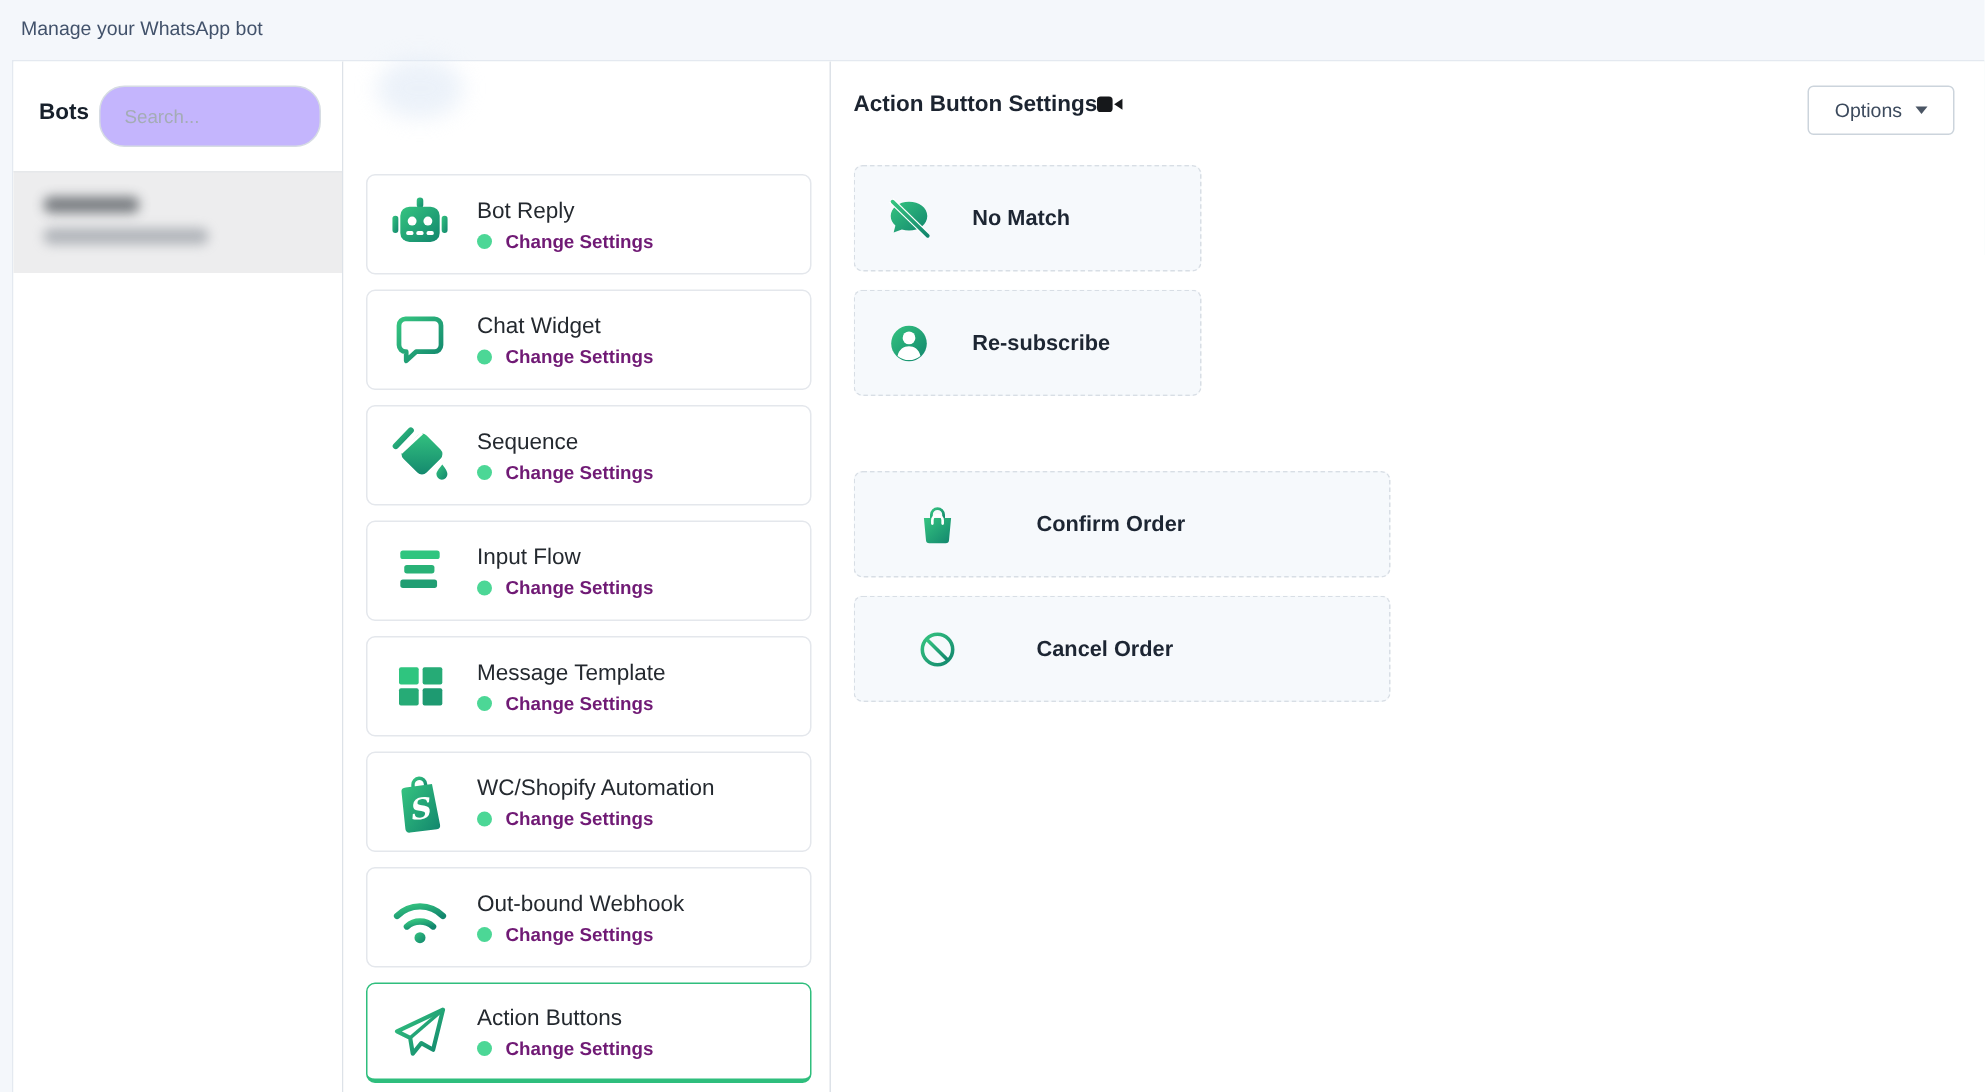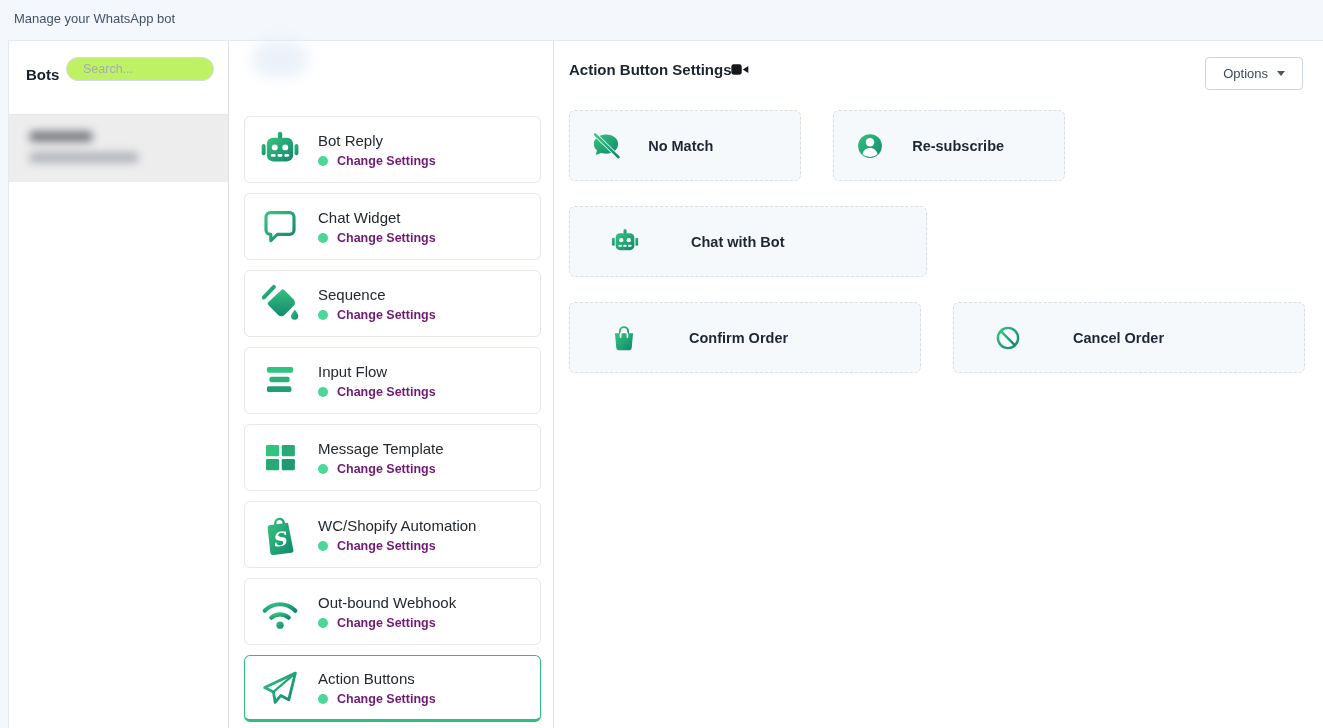--- a/index.html
+++ b/index.html
@@ -20,23 +20,23 @@
     position:absolute; left:8px; top:40px; width:1315px; height:688px;
     background:#ffffff; border-top:1px solid #e4e9f0; border-left:1px solid #e4e9f0;
     display:flex;
     text-decoration:underline;
   }
 
   
   .sidebar { width:220px; flex:0 0 220px; border-right:1px solid #dde2e8; position:relative; background:#fff; }
   .sidebar-heading { position:absolute; left:17px; top:25px; font-size:15px; font-weight:bold; color:#17202b; }
   .search-input {
-    position:absolute; left:57px; top:16px; width:148px; height:24px;
+    position:absolute; left:57px; top:16px; width:148px; height:41px;
     border:1px solid #d6dce3; border-radius:17px; padding:0 16px;
-    font-size:12.5px; color:#333; outline:none; background:#bef264;
+    font-size:12.5px; color:#333; outline:none; background:#c4b5fd;
     font-family:"Liberation Sans", sans-serif;
   }
   .search-input::placeholder { color:#a4acb5; }
   .bot-item {
     position:absolute; left:0; top:73px; width:219px; height:68px;
     background:#ededee; border-top:1px solid #e6e8ea; cursor:pointer;
   }
   .redact { position:absolute; border-radius:5px; filter:blur(4px); }
   .redact-name  { left:20px; top:16px; width:64px;  height:11px; background:#5c6166; opacity:.8; }
   .redact-phone { left:20px; top:37px; width:110px; height:11px; background:#8a9098; opacity:.6; }
@@ -65,21 +65,21 @@
   .video-icon { display:flex; align-items:center; }
   .options-btn {
     position:absolute; top:16px; right:20px; height:33px; padding:0 17px;
     background:#fff; border:1px solid #ccd4dc; border-radius:4px;
     display:flex; align-items:center; gap:9px; cursor:pointer;
     font-size:13px; color:#3c4a5d; font-family:"Liberation Sans", sans-serif;
   }
   .caret-down { width:0; height:0; border-left:4.5px solid transparent; border-right:4.5px solid transparent; border-top:5px solid #4a5564; }
 
   .action-grid { position:absolute; left:15px; top:69px; width:736px; }
-  .arow { display:flex; gap:32px; margin-bottom:25px; }
+  .arow { display:flex; gap:12px; margin-bottom:25px;flex-direction:column; }
   .acard {
     position:relative; height:71px; border:1px dashed #d8dee5; border-radius:6px;
     background:#f6f9fc; cursor:pointer;
   }
   .acard.small { width:232px; }
   .acard.wide  { width:358px; }
   .aicon { position:absolute; left:15.5%; top:50%; transform:translate(-50%,-50%); width:30px; height:30px; }
   .aicon svg { width:30px; height:30px; display:block; }
   .alabel { position:absolute; left:34%; top:50%; transform:translateY(-50%); font-size:14.5px; font-weight:600; color:#1d2633; white-space:nowrap; }
 
@@ -298,36 +298,20 @@
                 <circle cx="24" cy="24" r="19" fill="url(#gd)"></circle>
                 <circle cx="24" cy="18" r="6.8" fill="#fff"></circle>
                 <path d="M11.8 37.2 c1.6 -7 6.6 -10.2 12.2 -10.2 s10.6 3.2 12.2 10.2 a19 19 0 0 1 -24.4 0 z" fill="#fff"></path>
               </svg>
           </span>
           <span class="alabel">Re-subscribe</span>
         </div>
       </div>
 
       <div class="arow">
-        <div class="acard wide">
-          <span class="aicon">
-            <svg viewBox="0 0 48 48">
-                <rect x="21.5" y="3" width="5" height="8" rx="2.5" fill="url(#gd)"></rect>
-                <rect x="9" y="10" width="30" height="27" rx="7" fill="url(#gd)"></rect>
-                <rect x="3" y="17" width="4.5" height="13" rx="2.2" fill="url(#gd)"></rect>
-                <rect x="40.5" y="17" width="4.5" height="13" rx="2.2" fill="url(#gd)"></rect>
-                <circle cx="18" cy="21" r="3.4" fill="#fff"></circle>
-                <circle cx="30" cy="21" r="3.4" fill="#fff"></circle>
-                <rect x="13.5" y="28.5" width="5.5" height="3.2" rx="1.4" fill="#fff"></rect>
-                <rect x="21.2" y="28.5" width="5.5" height="3.2" rx="1.4" fill="#fff"></rect>
-                <rect x="29" y="28.5" width="5.5" height="3.2" rx="1.4" fill="#fff"></rect>
-              </svg>
-          </span>
-          <span class="alabel">Chat with Bot</span>
-        </div>
       </div>
 
       <div class="arow">
         <div class="acard wide">
           <span class="aicon">
             <svg viewBox="0 0 48 48">
                 <path d="M17.5 19 v-6 a6.5 6.5 0 0 1 13 0 v6" fill="none" stroke="url(#gd)" stroke-width="3"></path>
                 <path d="M9.5 16.5 h29 l-2.2 23.6 a3.6 3.6 0 0 1 -3.6 3.4 H15.3 a3.6 3.6 0 0 1 -3.6 -3.4 z" fill="url(#gd)"></path>
                 <path d="M18.5 22.5 v-3.5 a5.5 5.5 0 0 1 11 0 v3.5" fill="none" stroke="#fff" stroke-width="2.8" stroke-linecap="round"></path>
               </svg>

